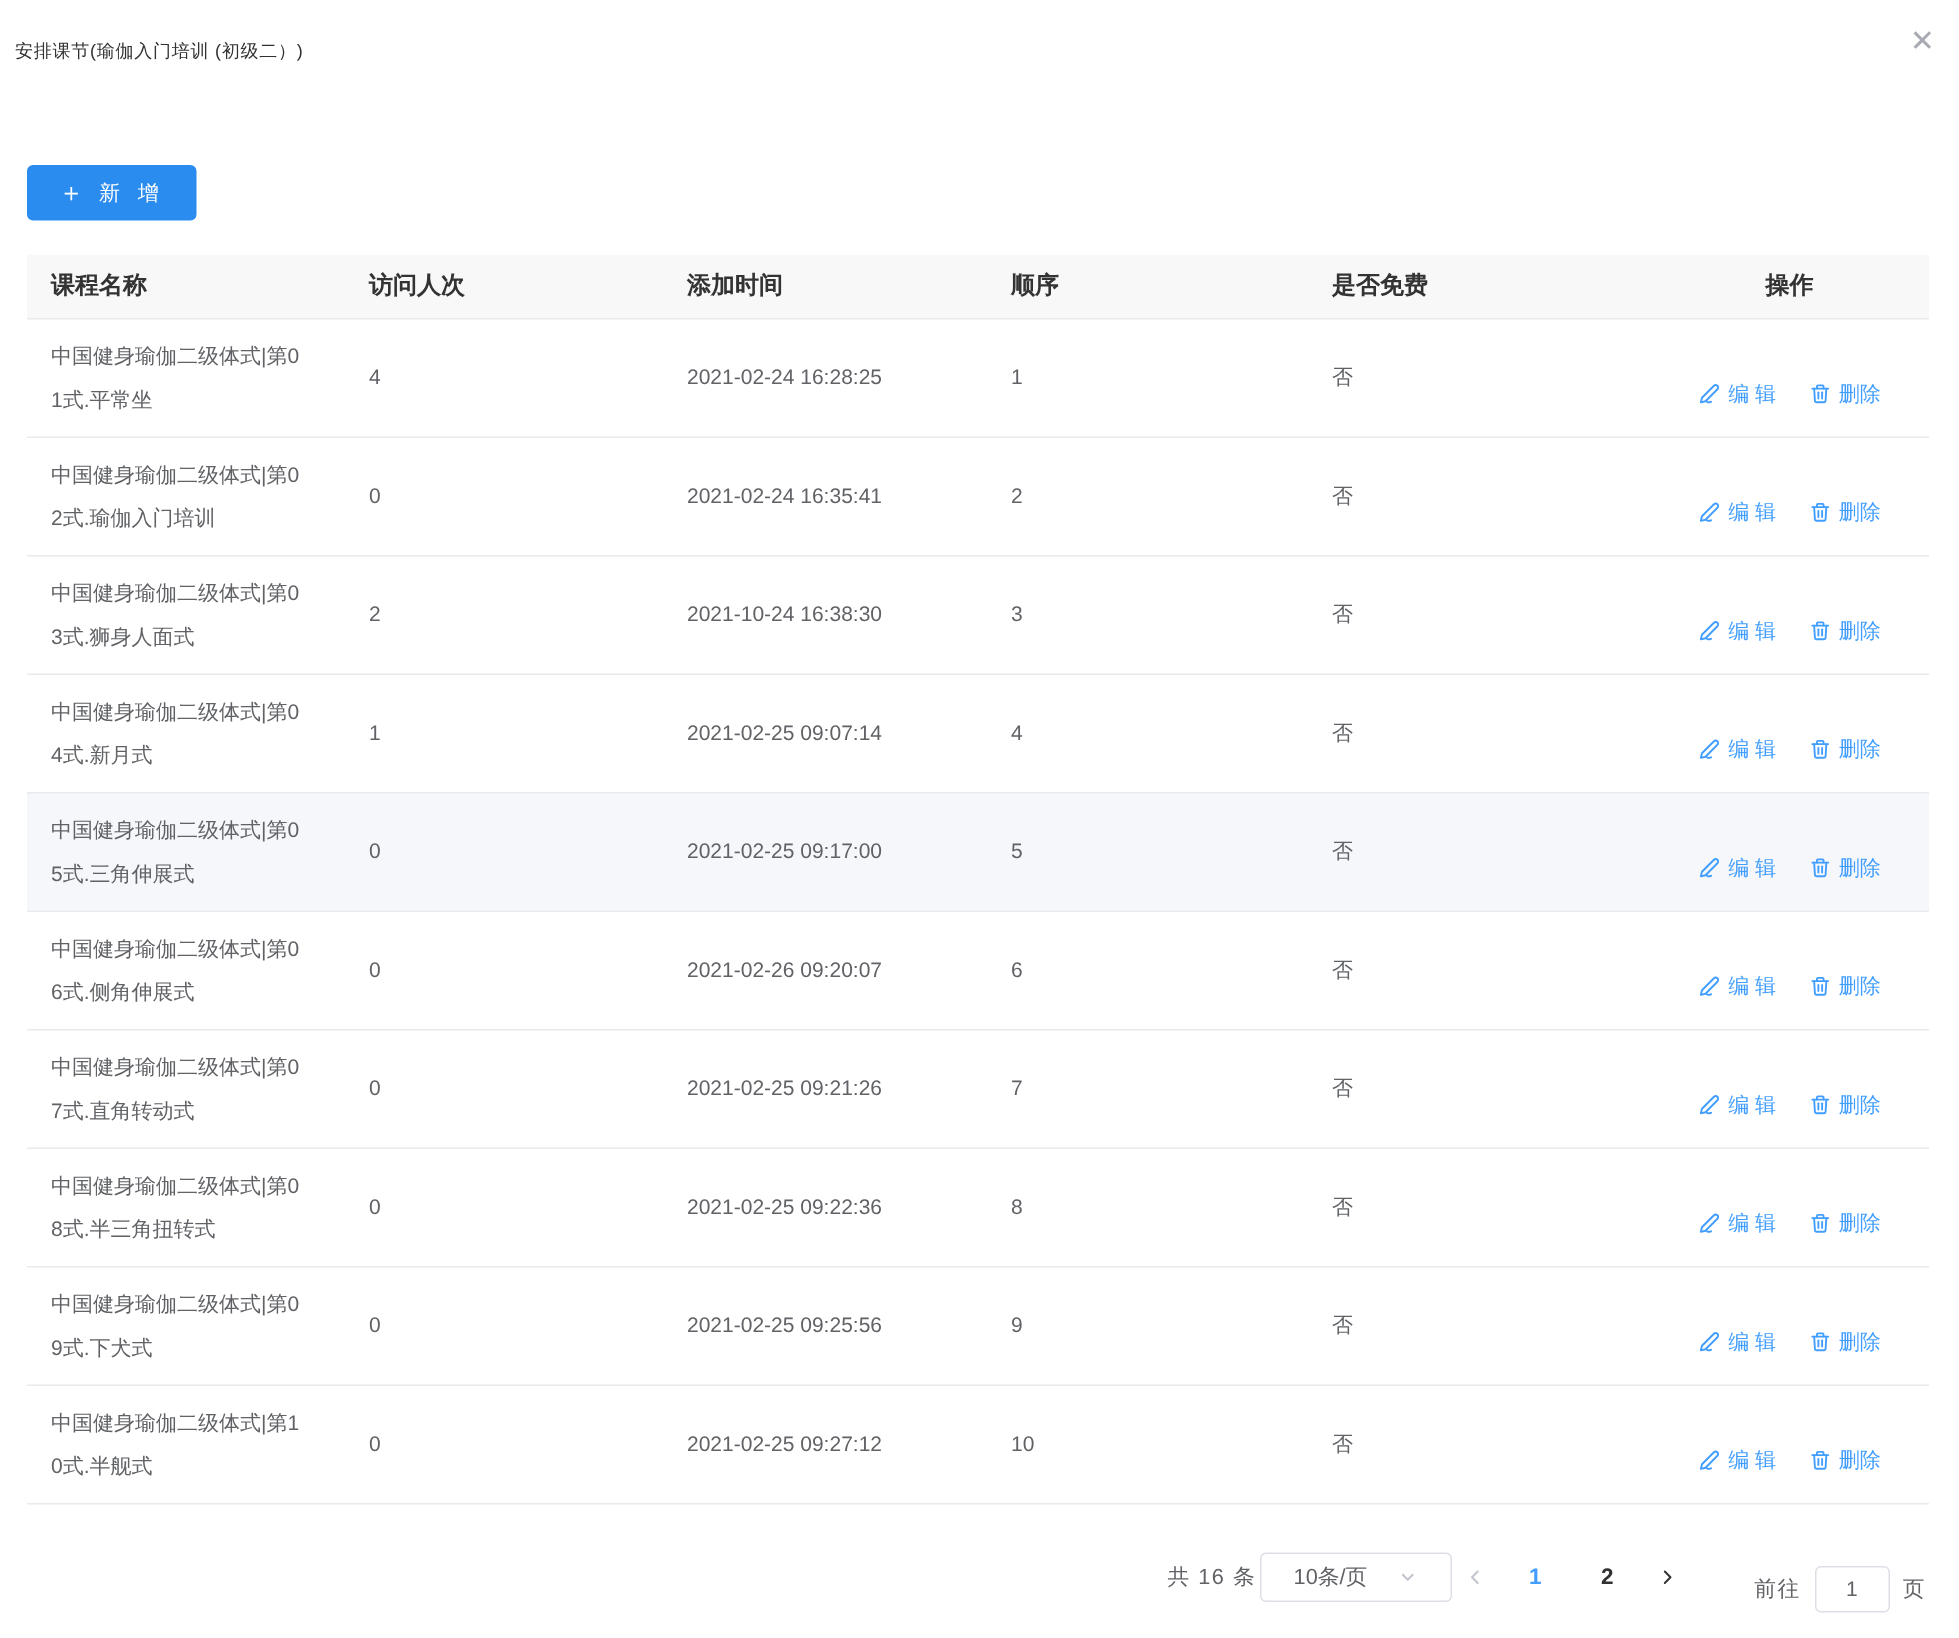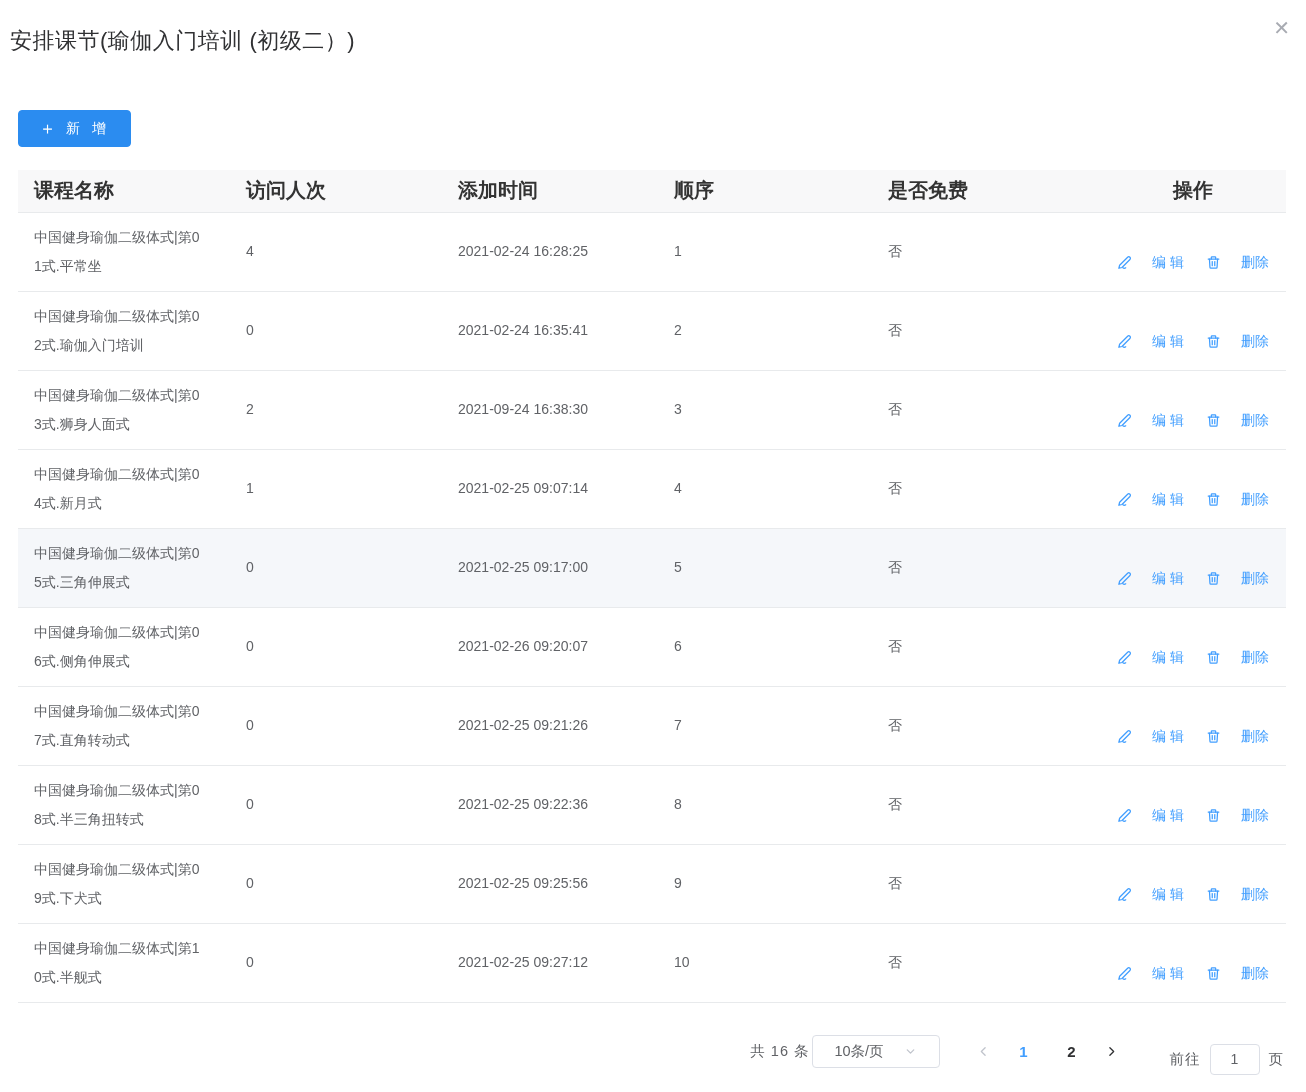--- a/index.html
+++ b/index.html
@@ -9,21 +9,21 @@
     font-family: "Liberation Sans", sans-serif;
     position: relative;
     overflow: hidden;
     color: #606266;
   }
 
   
   .modal-title {
     position: absolute;
     left: 10px; top: 26px;
-    font-size: 22px;
+    font-size: 12px;
     color: #303133;
     letter-spacing: .5px;
   }
   .modal-close {
     position: absolute;
     right: 16px; top: 18px;
     font-size: 20px;
     color: #a8abb2;
     cursor: pointer;
     line-height: 1;
@@ -65,21 +65,21 @@
   col.c-time   { width: 216px; }
   col.c-order  { width: 214px; }
   col.c-free   { width: 228px; }
   col.c-act    { width: 186px; }
 
   thead th {
     background: #f8f8f9;
     height: 42px;
     padding: 0 16px;
     text-align: left;
-    font-size: 20px;
+    font-size: 16px;
     font-weight: 700;
     color: #333;
     border-bottom: 1px solid #e8eaec;
     white-space: nowrap;
   }
   thead th.center { text-align: center; }
 
   tbody td {
     border-bottom: 1px solid #e8eaec;
     padding: 10px 16px;
@@ -88,21 +88,21 @@
     background: #fff;
     height: 78px;
   }
   tbody tr.hl td { background: #f5f7fa; }
   td.name { padding-right: 26px; word-break: break-all; }
   td.actions { text-align: center; white-space: nowrap; }
 
   .action-link {
     display: inline-flex;
     align-items: center;
-    gap: 20px;
+    gap: 5px;
     color: #419eff;
     cursor: pointer;
     font-size: 14px;
     text-decoration: none;
     margin-top: 24px;
   }
   .action-link + .action-link { margin-left: 18px; }
   .action-link svg { width: 15px; height: 15px; stroke: #419eff; }
 
   
@@ -121,21 +121,20 @@
   .pg-size-select {
     width: 128px; height: 33px;
     border: 1px solid #dcdfe6;
     border-radius: 4px;
     display: inline-flex;
     align-items: center;
     justify-content: center;
     gap: 20px;
     color: #606266;
     cursor: pointer;
-    margin-right: 28px;
     background: #fff;
   }
   .pg-size-select .chev { color: #c0c4cc; display: inline-flex; }
   .pager { display: inline-flex; align-items: center; }
   .pg-arrow {
     display: inline-flex; align-items: center; justify-content: center;
     width: 32px; height: 32px; cursor: pointer;
   }
   .pg-arrow.disabled { color: #c0c4cc; cursor: default; }
   .pg-arrow.enabled { color: #303133; }
@@ -242,21 +241,21 @@
           <path d="M10 10.5v6.5"></path>
           <path d="M14 10.5v6.5"></path>
         </svg>
         <span>删除</span>
       </a>
     </td>
   </tr>
       <tr>
     <td class="name">中国健身瑜伽二级体式|第03式.狮身人面式</td>
     <td>2</td>
-    <td>2021-09-24 16:38:30</td>
+    <td>2021-10-24 16:38:30</td>
     <td>3</td>
     <td>否</td>
     <td class="actions">
       <a class="action-link">
         <svg viewBox="0 0 24 24" fill="none" stroke-width="2" stroke-linecap="round" stroke-linejoin="round">
           <path d="M17 3.5a2.6 2.6 0 0 1 3.7 3.7L8 20 3 21.2 4.2 16.3 17 3.5z"></path>
           <path d="M9.5 20.5 c 2 1.5 3.5 0.5 4.5 0"></path>
         </svg>
         <span>编 辑</span>
       </a>

